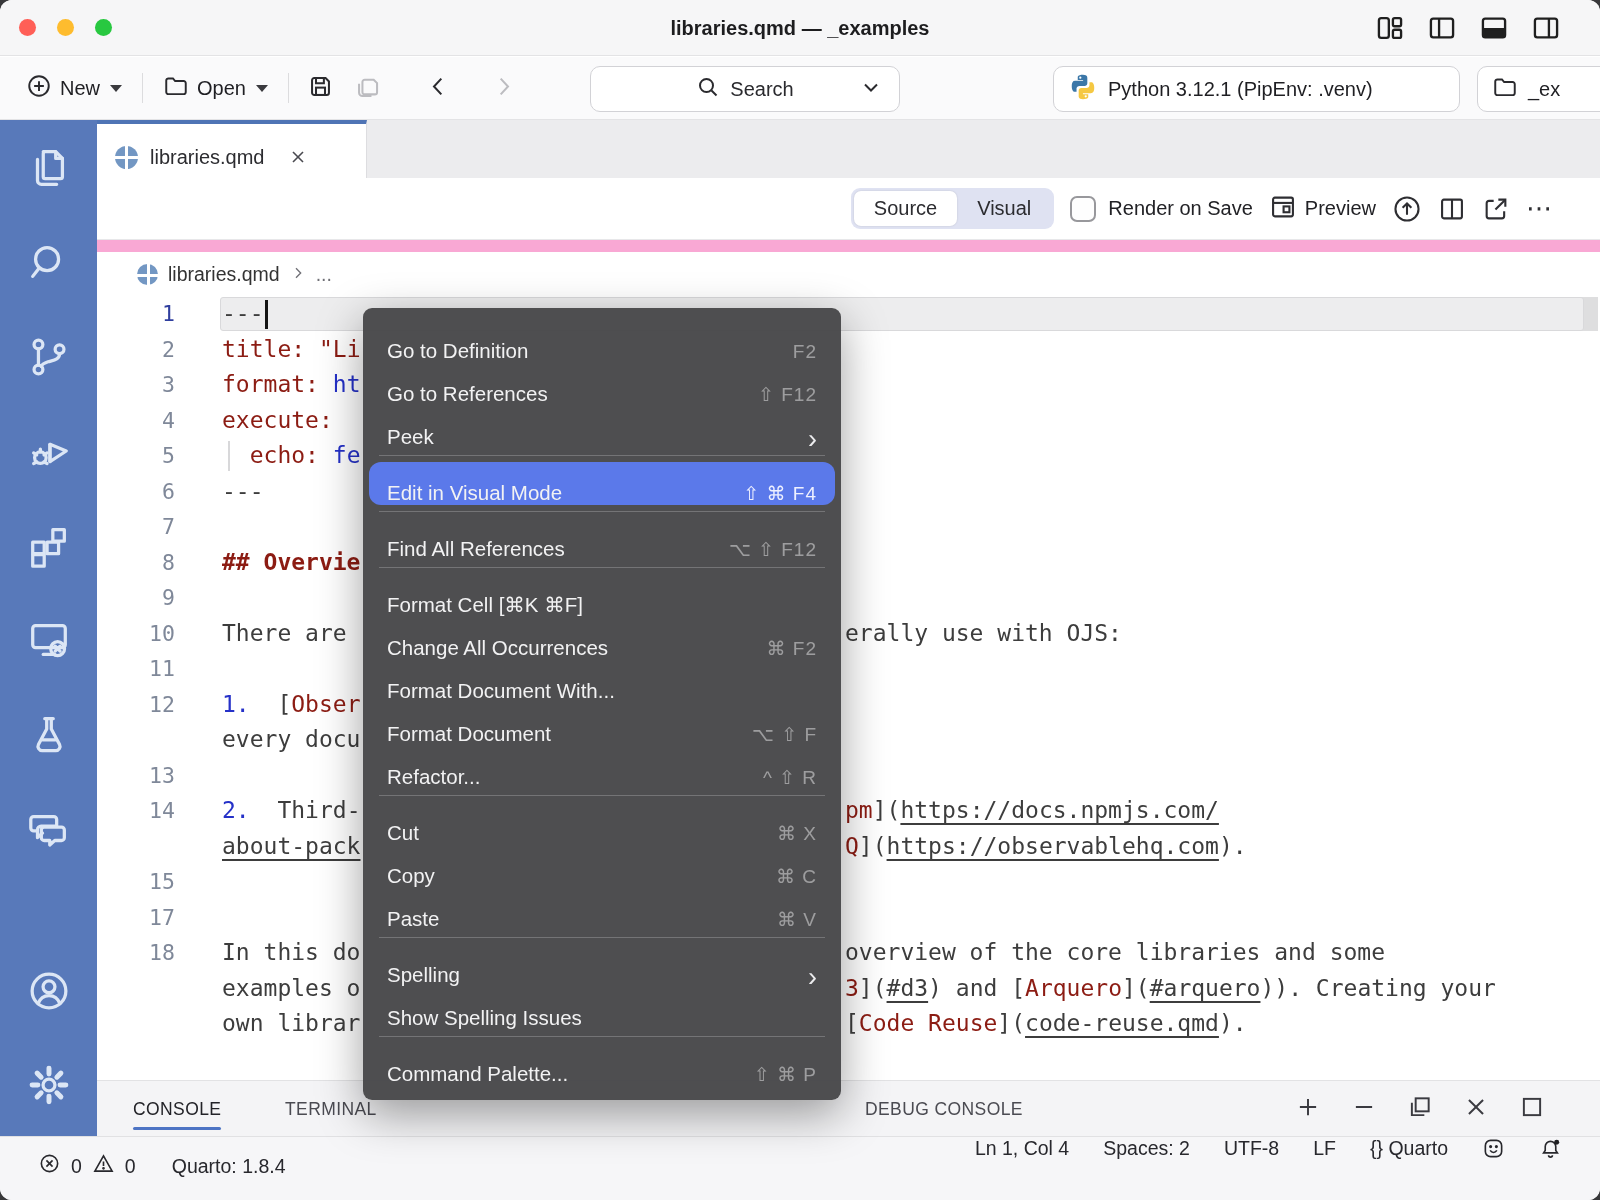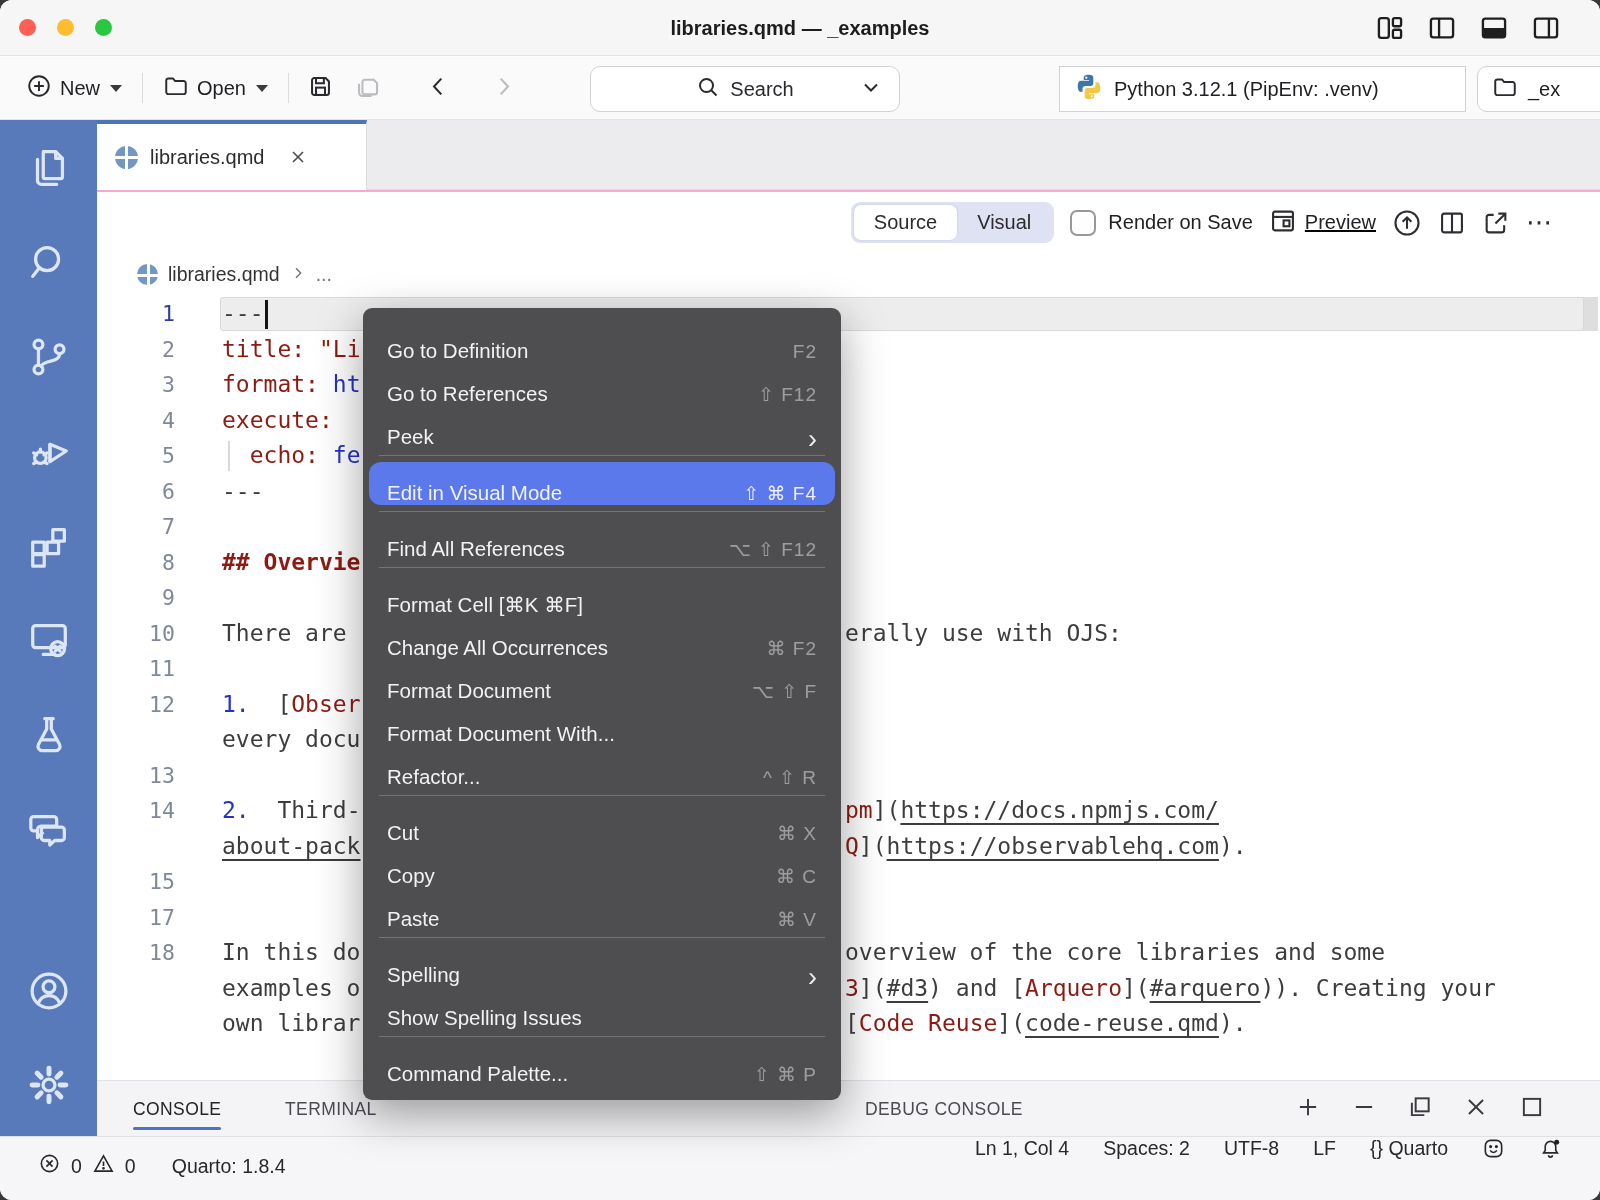--- a/index.html
+++ b/index.html
@@ -19,45 +19,45 @@
   .tool-btn { display:flex; align-items:center; gap:8px; padding:0 12px; height:44px; color:#1f1f23; font-size:20px; cursor:default; }
   .tool-btn svg { width:26px; height:26px; stroke:#2a2a2e; fill:none; stroke-width:1.8; }
   .caret-down { width:0; height:0; border-left:6px solid transparent; border-right:6px solid transparent; border-top:7px solid #3a3a3e; margin-left:2px; }
   .tdiv { width:1px; height:30px; background:#dcdcde; margin:0 8px; }
   .icon-btn { padding:0 10px; display:flex; align-items:center; }
   .icon-btn svg { width:27px; height:27px; stroke:#2a2a2e; fill:none; stroke-width:1.8; }
   .icon-btn.disabled svg { stroke:#bcbcc0; }
   .searchbox { position:absolute; left:590px; top:9px; width:310px; height:46px; background:#ffffff; border:1px solid #d2d2d6; border-radius:10px; display:flex; align-items:center; justify-content:center; gap:10px; font-size:20px; color:#2a2a2e; }
   .searchbox svg { width:24px; height:24px; stroke:#2a2a2e; fill:none; stroke-width:2; }
   .searchbox .chev { position:absolute; right:16px; }
-  .interp { position:absolute; left:1053px; top:9px; width:407px; height:46px; background:#ffffff; border:1px solid #d2d2d6; border-radius:0; display:flex; align-items:center; gap:10px; padding:0 14px; font-size:20px; color:#1f1f23; white-space:nowrap;margin-left:6px; }
+  .interp { position:absolute; left:1053px; top:9px; width:407px; height:46px; background:#ffffff; border:1px solid #d2d2d6; border-radius:10px; display:flex; align-items:center; gap:10px; padding:0 14px; font-size:20px; color:#1f1f23; white-space:nowrap; }
   .workspace { position:absolute; left:1477px; top:9px; width:160px; height:46px; background:#ffffff; border:1px solid #d2d2d6; border-radius:10px; display:flex; align-items:center; gap:10px; padding:0 14px; font-size:20px; color:#1f1f23; }
   .workspace svg { width:26px; height:26px; stroke:#2a2a2e; fill:none; stroke-width:1.8; }
 
   
   .activitybar { position:absolute; left:0; top:120px; width:97px; height:1016px; background:#5879ba; }
   .act-icon { position:absolute; left:26px; width:46px; height:46px; }
   .act-icon svg { width:46px; height:46px; stroke:#dce6f5; fill:none; stroke-width:1.7; stroke-linecap:round; stroke-linejoin:round; }
 
   
   .main { position:absolute; left:97px; top:120px; width:1503px; height:960px; background:#f9a8d4; }
   .tabbar { position:absolute; left:0; top:0; width:100%; height:70px; background:#ececee; border-bottom:1px solid #dddde0; }
   .tab { position:absolute; left:0; top:0; width:270px; height:70px; background:#ffffff; border-top:4px solid #4f74b5; border-right:1px solid #dddde0; display:flex; align-items:center; gap:12px; padding:0 18px; font-size:20px; color:#2c2c30; }
   .tab svg.x { width:20px; height:20px; stroke:#4a4a50; stroke-width:2; fill:none; margin-left:12px; }
   .qicon { position:relative; width:23px; height:23px; border-radius:50%; background:#7397c3; flex:none; }
   .qicon::before { content:""; position:absolute; left:0; right:0; top:10px; height:3px; background:#fff; }
   .qicon::after { content:""; position:absolute; top:0; bottom:0; left:10px; width:3px; background:#fff; }
 
-  .edtoolbar { position:absolute; left:0; top:72px; width:100%; height:62px; background:#fff; border-bottom:1px solid #e7e7e9; display:flex; align-items:center; justify-content:flex-end; gap:16px; padding-right:46px; }
+  .edtoolbar { position:absolute; left:0; top:58px; width:100%; height:62px; background:#fff; border-bottom:1px solid #e7e7e9; display:flex; align-items:center; justify-content:flex-end; gap:16px; padding-right:46px; }
   .seg { display:flex; background:#dfe2f2; border-radius:9px; padding:3px; font-size:20px; color:#2c2c30; }
   .seg .on { background:#ffffff; border-radius:7px; padding:6px 20px; box-shadow:0 0 2px rgba(0,0,0,.15); }
   .seg .off { padding:6px 20px; }
   .chk { width:26px; height:26px; border:2px solid #98989c; border-radius:7px; background:#fefefe; }
   .lbl { font-size:20px; color:#222226; }
-  .ed-ic { display:flex; align-items:center; gap:8px;text-decoration:underline; }
+  .ed-ic { display:flex; align-items:center; gap:8px; }
   .ed-ic svg { width:28px; height:28px; stroke:#2e2e32; fill:none; stroke-width:1.8; }
   .more { font-size:26px; color:#2e2e32; letter-spacing:2px; }
 
   .breadcrumb { position:absolute; left:0; top:132px; width:100%; height:44px; background:#fff; display:flex; align-items:center; gap:10px; padding-left:40px; font-size:19.5px; color:#333; }
   .bc-sep svg { width:16px; height:16px; stroke:#707076; stroke-width:2; fill:none; }
   .bc-more { color:#707076; }
 
   
   .editor { position:absolute; left:0; top:176px; width:100%; height:784px; background:#fff; font-family:"DejaVu Sans Mono", monospace; font-size:23px; }
   .code-row { position:relative; height:35.5px; line-height:35.5px; white-space:pre; }
@@ -373,25 +373,25 @@
       </div>
       <div class="menu-sep"></div>
       <div class="menu-item">
         <span class="mlabel">Format Cell [⌘K ⌘F]</span>
       </div>
       <div class="menu-item">
         <span class="mlabel">Change All Occurrences</span>
         <span class="mshort">⌘ F2</span>
       </div>
       <div class="menu-item">
+        <span class="mlabel">Format Document With...</span>
+      </div>
+      <div class="menu-item">
         <span class="mlabel">Format Document</span>
         <span class="mshort">⌥ ⇧ F</span>
-      </div>
-      <div class="menu-item">
-        <span class="mlabel">Format Document With...</span>
       </div>
       <div class="menu-item">
         <span class="mlabel">Refactor...</span>
         <span class="mshort">^ ⇧ R</span>
       </div>
       <div class="menu-sep"></div>
       <div class="menu-item">
         <span class="mlabel">Cut</span>
         <span class="mshort">⌘ X</span>
       </div>

